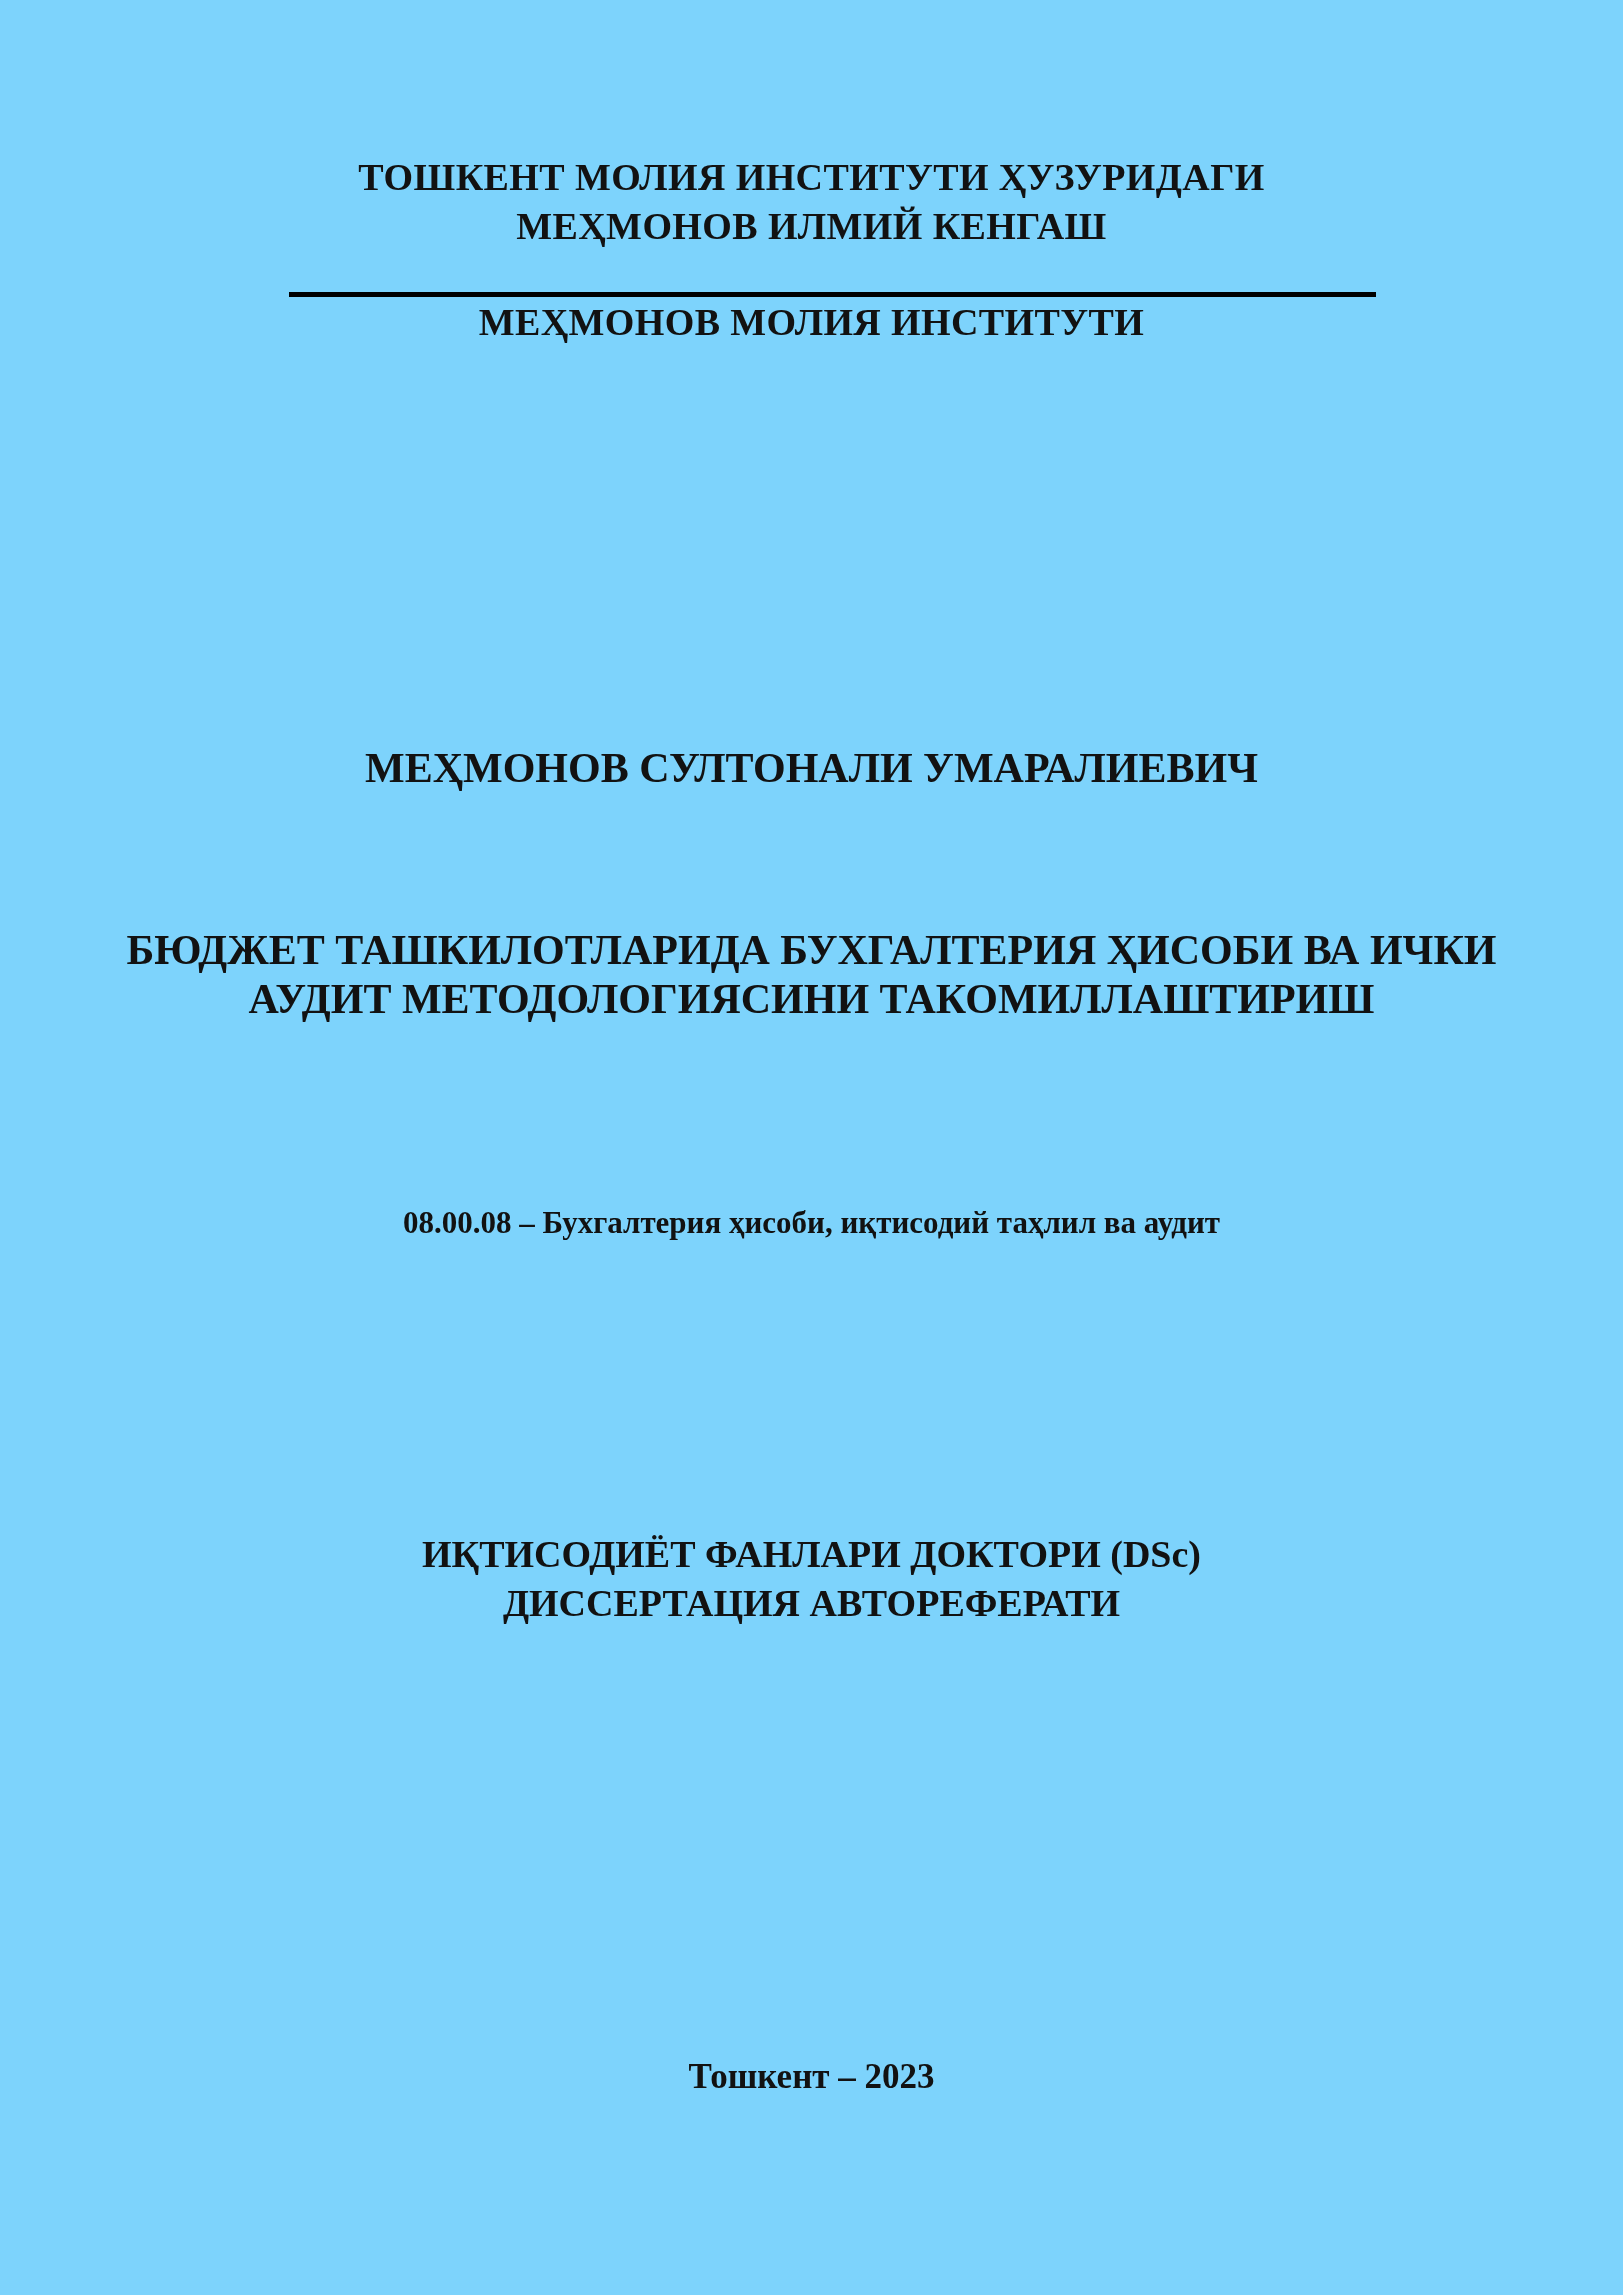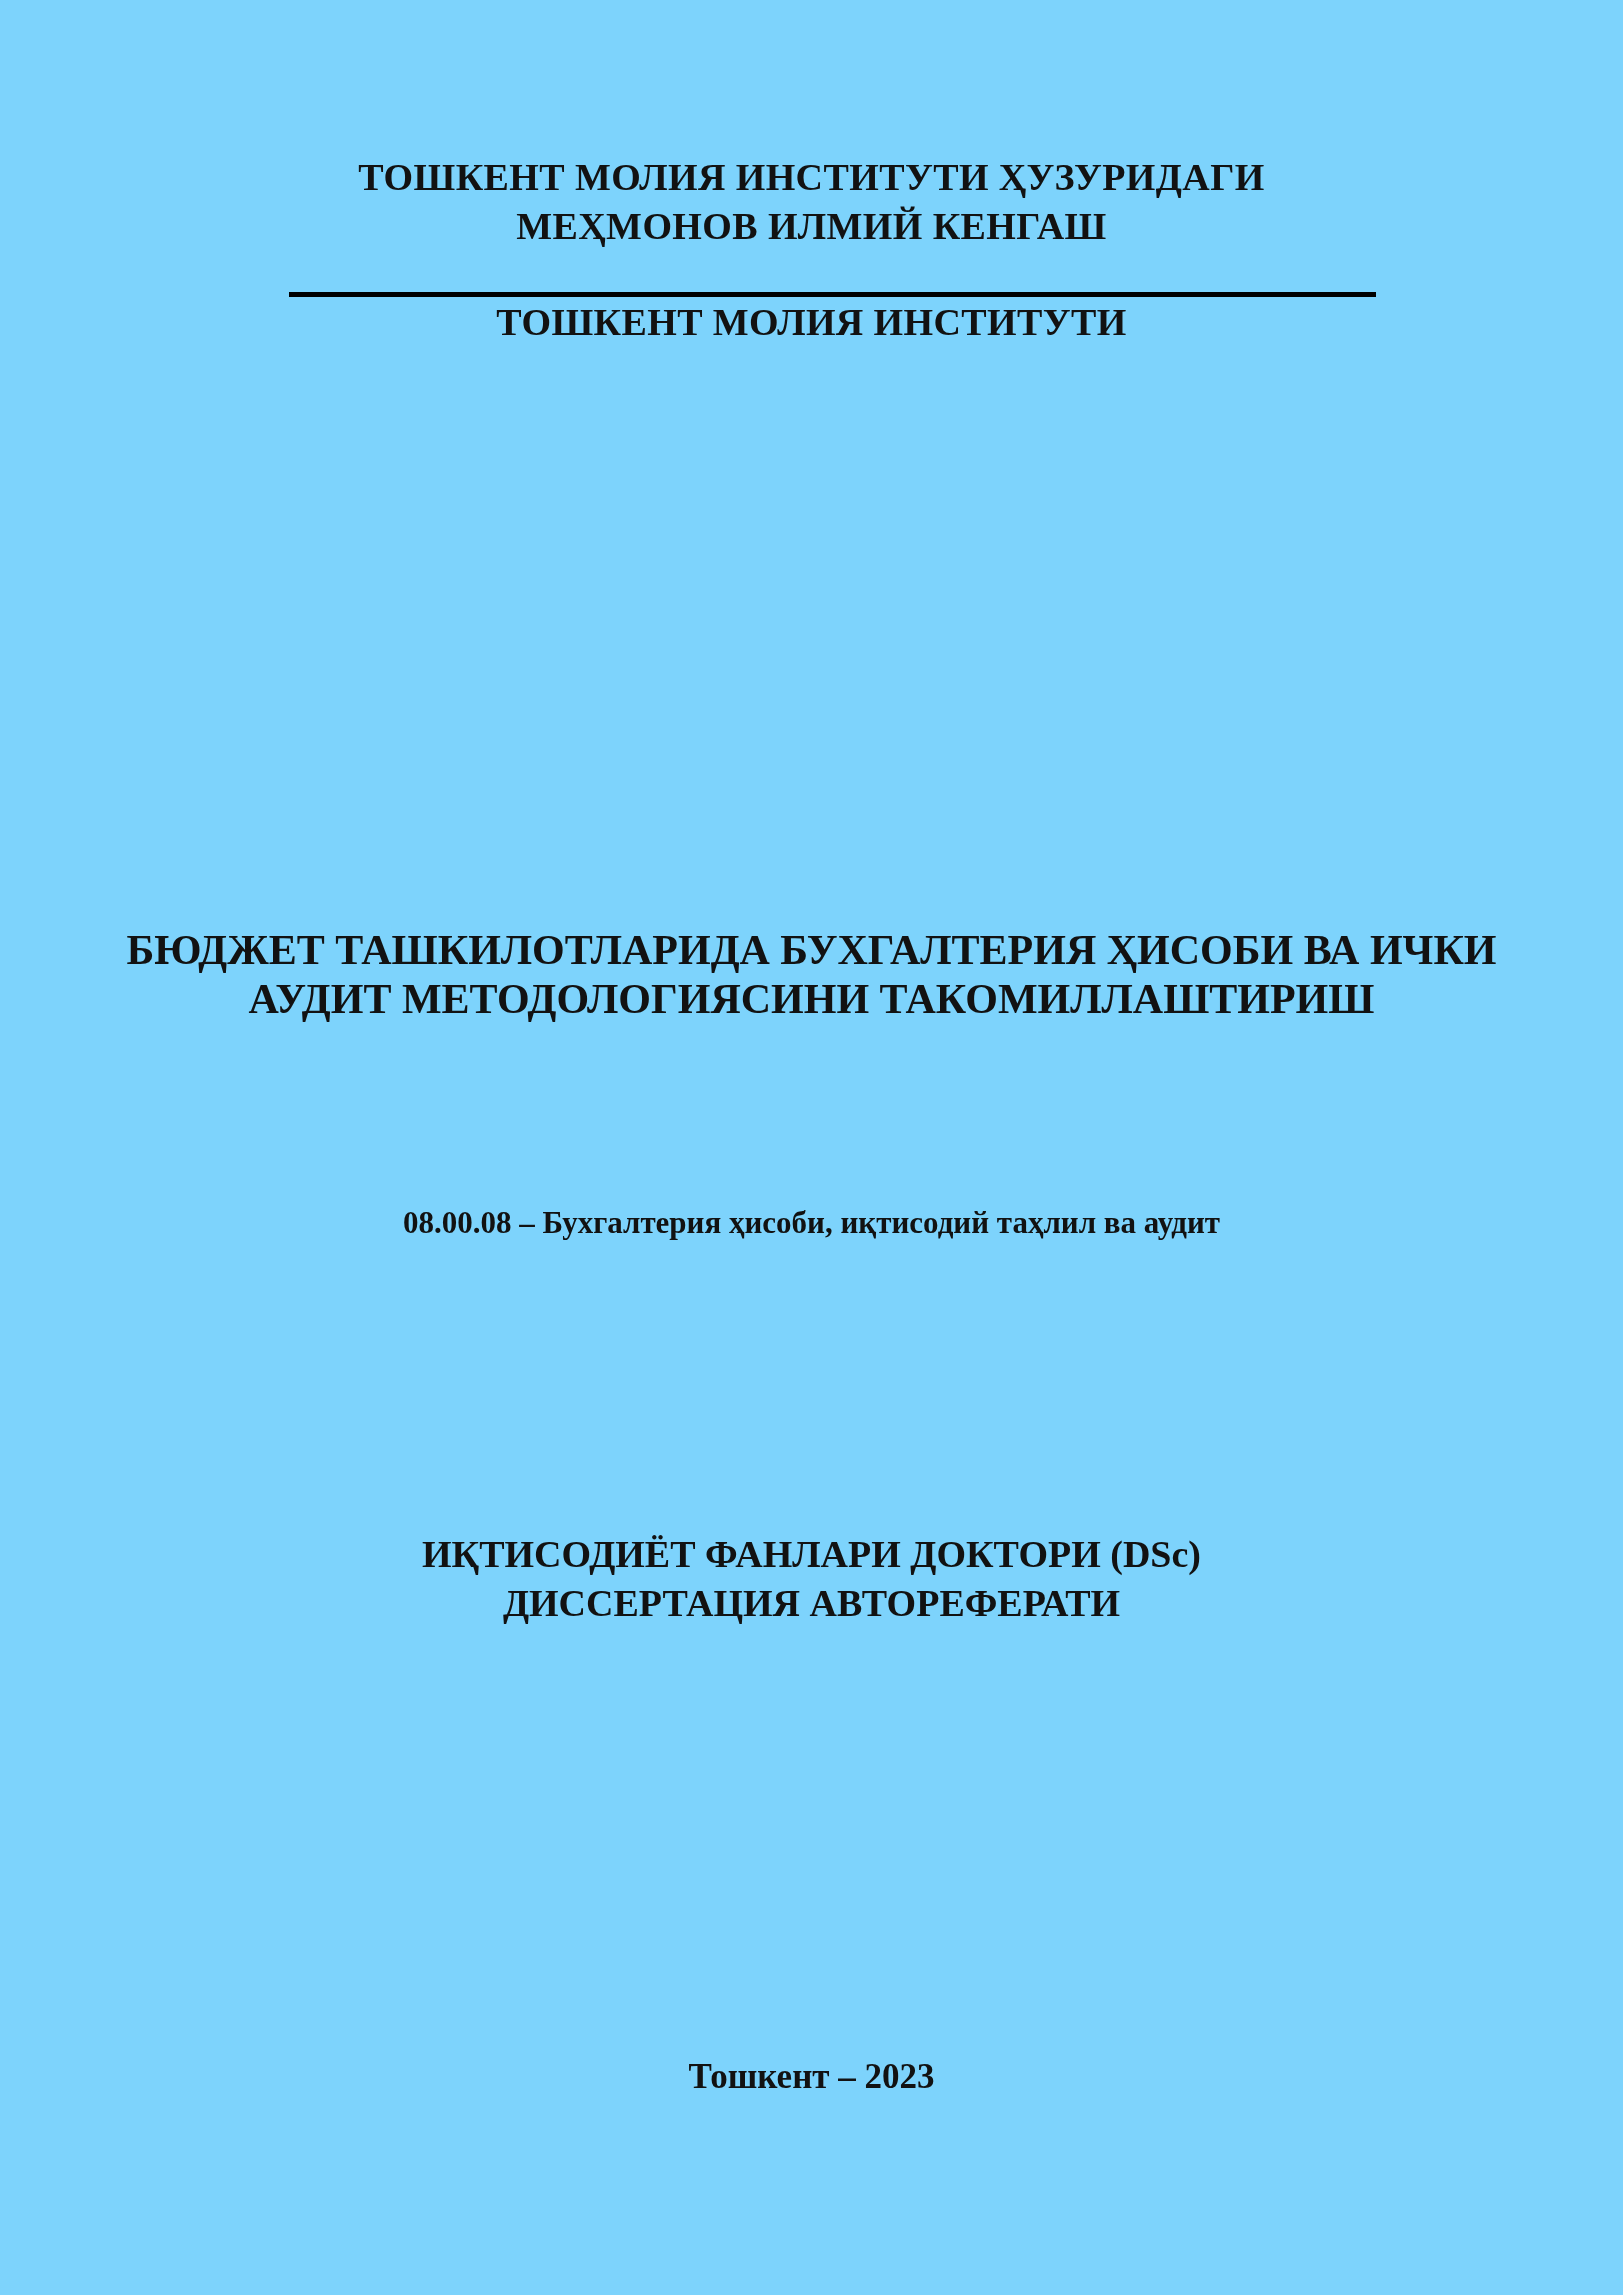--- a/index.html
+++ b/index.html
@@ -80,22 +80,23 @@
 
 <div class="page">
 
   <div class="block council">
     <div>ТОШКЕНТ МОЛИЯ ИНСТИТУТИ ҲУЗУРИДАГИ</div>
     <div>МЕҲМОНОВ ИЛМИЙ КЕНГАШ</div>
   </div>
 
   <div class="rule"></div>
 
-  <div class="block institute">ТОШКЕНТ МОЛИЯ ИНСТИТУТИ</div>
+  <div class="block institute">МЕҲМОНОВ МОЛИЯ ИНСТИТУТИ</div>
 
+  <div class="block author">МЕҲМОНОВ СУЛТОНАЛИ УМАРАЛИЕВИЧ</div>
 
   <div class="block title">
     <div>БЮДЖЕТ ТАШКИЛОТЛАРИДА БУХГАЛТЕРИЯ ҲИСОБИ ВА ИЧКИ</div>
     <div>АУДИТ МЕТОДОЛОГИЯСИНИ ТАКОМИЛЛАШТИРИШ</div>
   </div>
 
   <div class="block specialty">08.00.08 – Бухгалтерия ҳисоби, иқтисодий таҳлил ва аудит</div>
 
   <div class="block degree">
     <div>ИҚТИСОДИЁТ ФАНЛАРИ ДОКТОРИ (DSc)</div>

